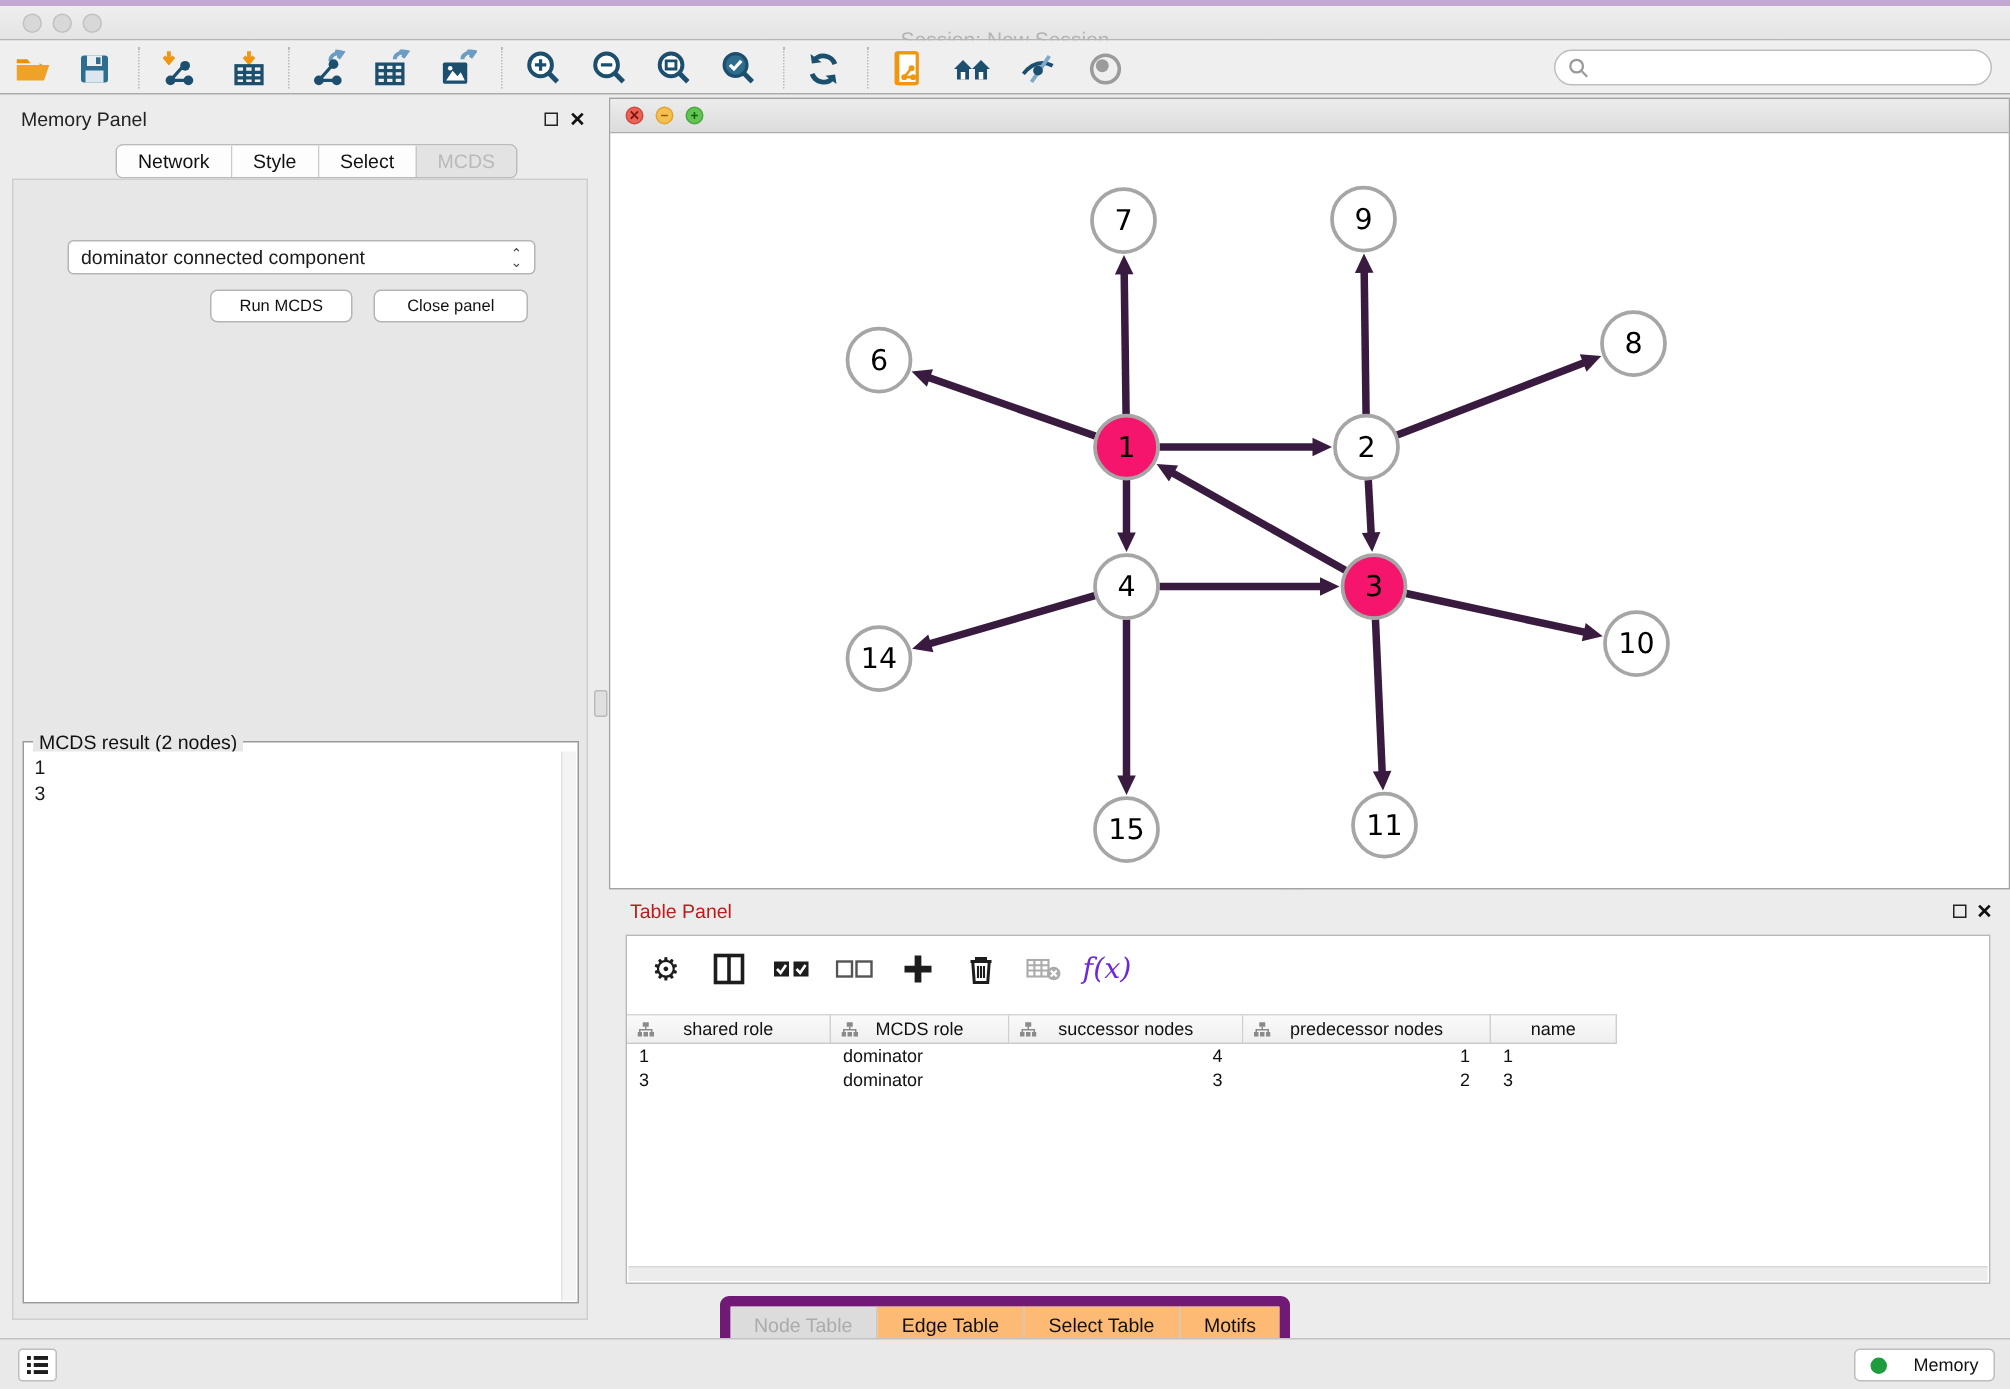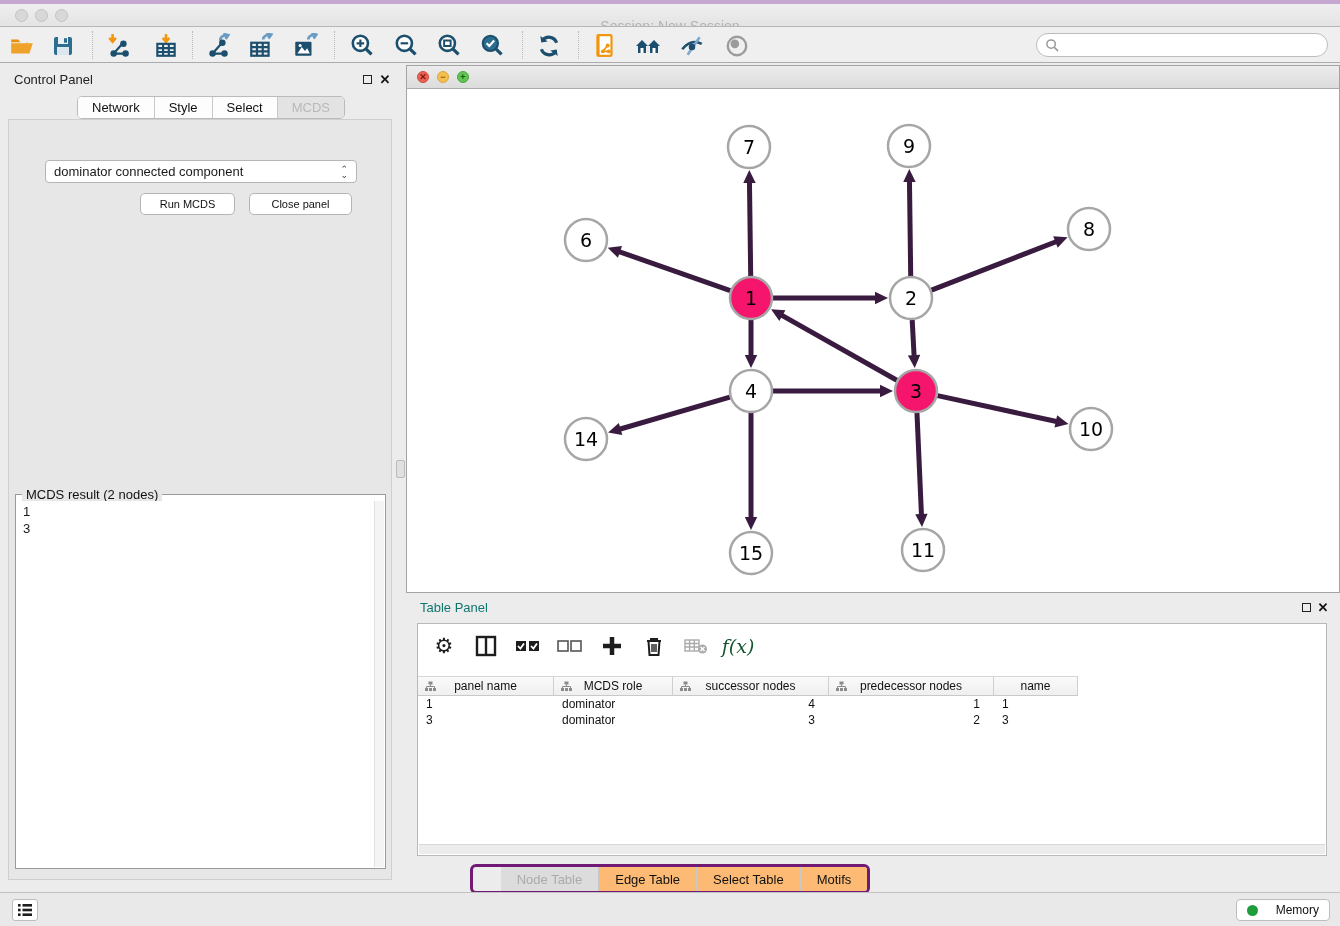--- a/index.html
+++ b/index.html
@@ -53,39 +53,39 @@
 
   
   .net-win { position:absolute; left:406px; top:65px; width:934px; height:528px; background:#fff; border:1px solid #a3a3a3; }
   .net-titlebar { position:absolute; left:0; top:0; width:100%; height:23px; background:linear-gradient(#ececec,#dcdcdc); border-bottom:1px solid #ababab; }
   .net-title { position:absolute; width:100%; text-align:center; top:4px; font-size:13px; color:#111; }
   .net-dot { position:absolute; top:5px; width:12px; height:12px; border-radius:50%; font-size:9px; font-weight:bold;
     display:flex; align-items:center; justify-content:center; line-height:10px; }
   .net-canvas { position:absolute; left:0; top:23px; width:932px; height:503px; background:#fff; }
 
   
-  .tp-title { position:absolute; left:420px; top:600px; font-size:13px; color:#0f766e; }
+  .tp-title { position:absolute; left:420px; top:600px; font-size:13px; color:#b91c1c; }
   .tp-box { position:absolute; left:417px; top:623px; width:910px; height:233px; background:#fff; border:1px solid #b9b9b9; }
   .tp-toolbar { position:absolute; left:0; top:0; width:100%; height:44px; display:flex; align-items:center; gap:14px; padding-left:12px; }
   .tp-ico { width:28px; height:28px; display:flex; align-items:center; justify-content:center; }
   .tp-gear { font-size:21px; color:#1d1d1d; }
-  .tp-fx { font-family:"DejaVu Serif", serif; font-style:italic; font-size:19px; color:#14532d; }
+  .tp-fx { font-family:"DejaVu Serif", serif; font-style:italic; font-size:19px; color:#6d28d9; }
   .tp-header { position:absolute; left:0; top:52px; height:20px; display:flex; }
   .tp-th { position:relative; height:20px; background:linear-gradient(#fafafa,#efefef); border-right:1px solid #cfcfcf;
     border-top:1px solid #d6d6d6; border-bottom:1px solid #c9c9c9; display:flex; align-items:center; justify-content:center;
     font-size:12px; color:#111; }
   .tp-th .colicon { position:absolute; left:7px; top:4px; }
   .tp-rows { position:absolute; left:0; top:73px; width:100%; }
   .tp-row { display:flex; height:16px; font-size:12px; color:#111; }
   .tp-td { padding:0 8px; overflow:hidden; white-space:nowrap; }
   .tp-td.r { text-align:right; padding-right:14px; }
   .tp-hscroll { position:absolute; left:1px; bottom:1px; width:906px; height:10px; background:#ececec; border-top:1px solid #d8d8d8; }
 
   .tp-tabs { position:absolute; top:864px; left:0; width:1340px; display:flex; justify-content:center; }
-  .tp-tabs-inner { display:flex; border:3px solid #701a75; border-radius:6px; overflow:hidden;padding-left:28px; }
+  .tp-tabs-inner { display:flex; border:7px solid #701a75; border-radius:6px; overflow:hidden; }
   .tp-tab { height:24px; display:flex; align-items:center; padding:0 16px; background:#fdba74; color:#111; font-size:13px; border-right:1px solid #c9c9c9; }
   .tp-tab:last-child { border-right:none; }
   .tp-tab.active { background:#dcdcdc; color:#ababab; }
 
   
   .statusbar { position:absolute; left:0; top:892px; width:1340px; height:34px; background:#e9e9e9; border-top:1px solid #c2c2c2; }
   .sb-left-btn { position:absolute; left:12px; top:6px; width:26px; height:22px; background:#fff; border:1px solid #bdbdbd; border-radius:3px;
     display:flex; align-items:center; justify-content:center; }
   .sb-mem-btn { position:absolute; right:10px; top:6px; height:22px; background:#fff; border:1px solid #bdbdbd; border-radius:4px;
     display:flex; align-items:center; gap:18px; padding:0 10px; font-size:12px; color:#111; }
@@ -260,21 +260,21 @@
   <div class="searchbox">
     <svg width="15" height="15" viewBox="0 0 16 16">
         <circle cx="6.5" cy="6.5" r="4.5" fill="none" stroke="#9a9a9a" stroke-width="1.6"></circle>
         <path d="M10 10l4 4" stroke="#9a9a9a" stroke-width="1.6"></path>
       </svg>
     <input placeholder="" style="">
   </div>
 </div>
 
 <div class="cp-header">
-  <span class="cp-title">Control Panel</span>
+  <span class="cp-title">Memory Panel</span>
   <span class="panel-btn" style="left:360px">
       <span class="float-glyph"></span>
     </span>
   <span class="panel-btn" style="left:378px">
       <span class="x-glyph">✕</span>
     </span>
 </div>
 <div class="cp-tabs" id="cp-tabs">
     <div class="cp-tab">Network</div>
     <div class="cp-tab">Style</div>
@@ -427,21 +427,21 @@
   </div>
   <div class="tp-header" id="tp-header">
       <div class="tp-th" style="width: 136px;">
         <svg width="11" height="11" viewBox="0 0 11 11" class="colicon">
           <rect x="3.5" y="0.5" width="4" height="3" fill="#8a8a8a"></rect>
           <rect x="0" y="7" width="3" height="3" fill="#8a8a8a"></rect>
           <rect x="4" y="7" width="3" height="3" fill="#8a8a8a"></rect>
           <rect x="8" y="7" width="3" height="3" fill="#8a8a8a"></rect>
           <path d="M5.5 3.5v2M1.5 7V5.5h8V7" stroke="#8a8a8a" fill="none"></path>
         </svg>
-        <span>panel name</span>
+        <span>shared role</span>
       </div>
       <div class="tp-th" style="width: 119px;">
         <svg width="11" height="11" viewBox="0 0 11 11" class="colicon">
           <rect x="3.5" y="0.5" width="4" height="3" fill="#8a8a8a"></rect>
           <rect x="0" y="7" width="3" height="3" fill="#8a8a8a"></rect>
           <rect x="4" y="7" width="3" height="3" fill="#8a8a8a"></rect>
           <rect x="8" y="7" width="3" height="3" fill="#8a8a8a"></rect>
           <path d="M5.5 3.5v2M1.5 7V5.5h8V7" stroke="#8a8a8a" fill="none"></path>
         </svg>
         <span>MCDS role</span>

